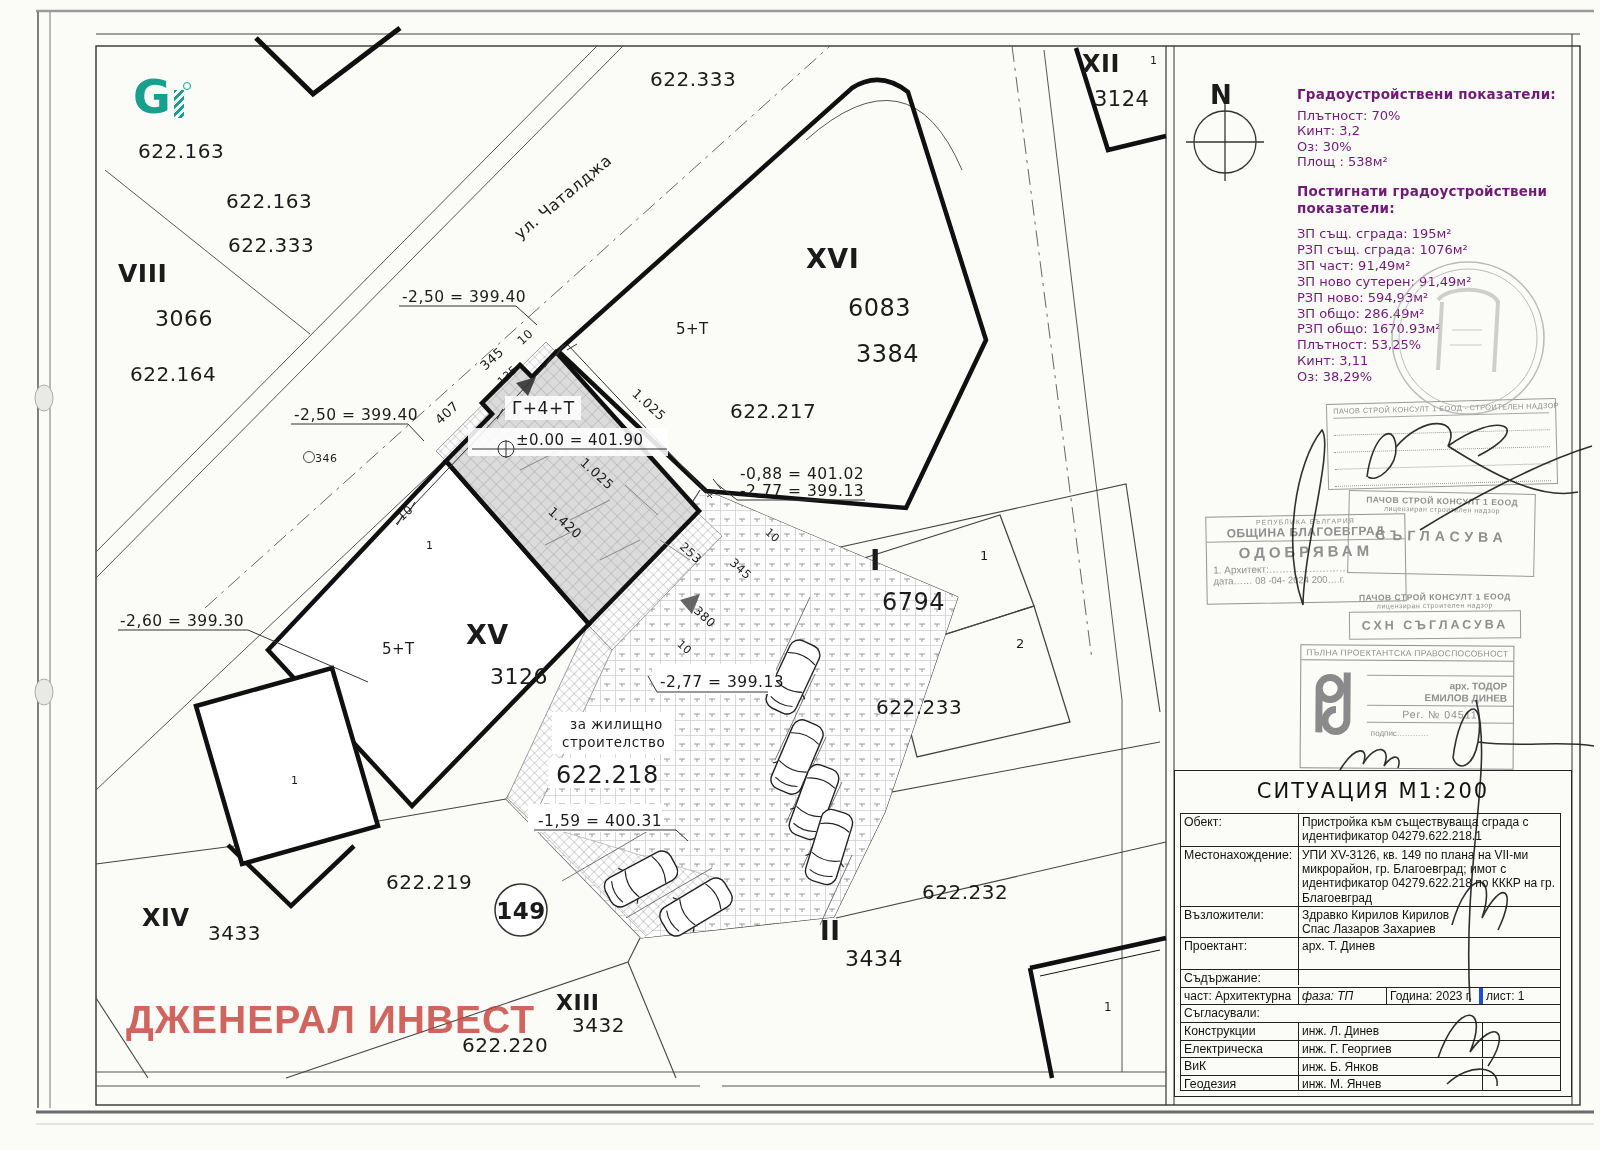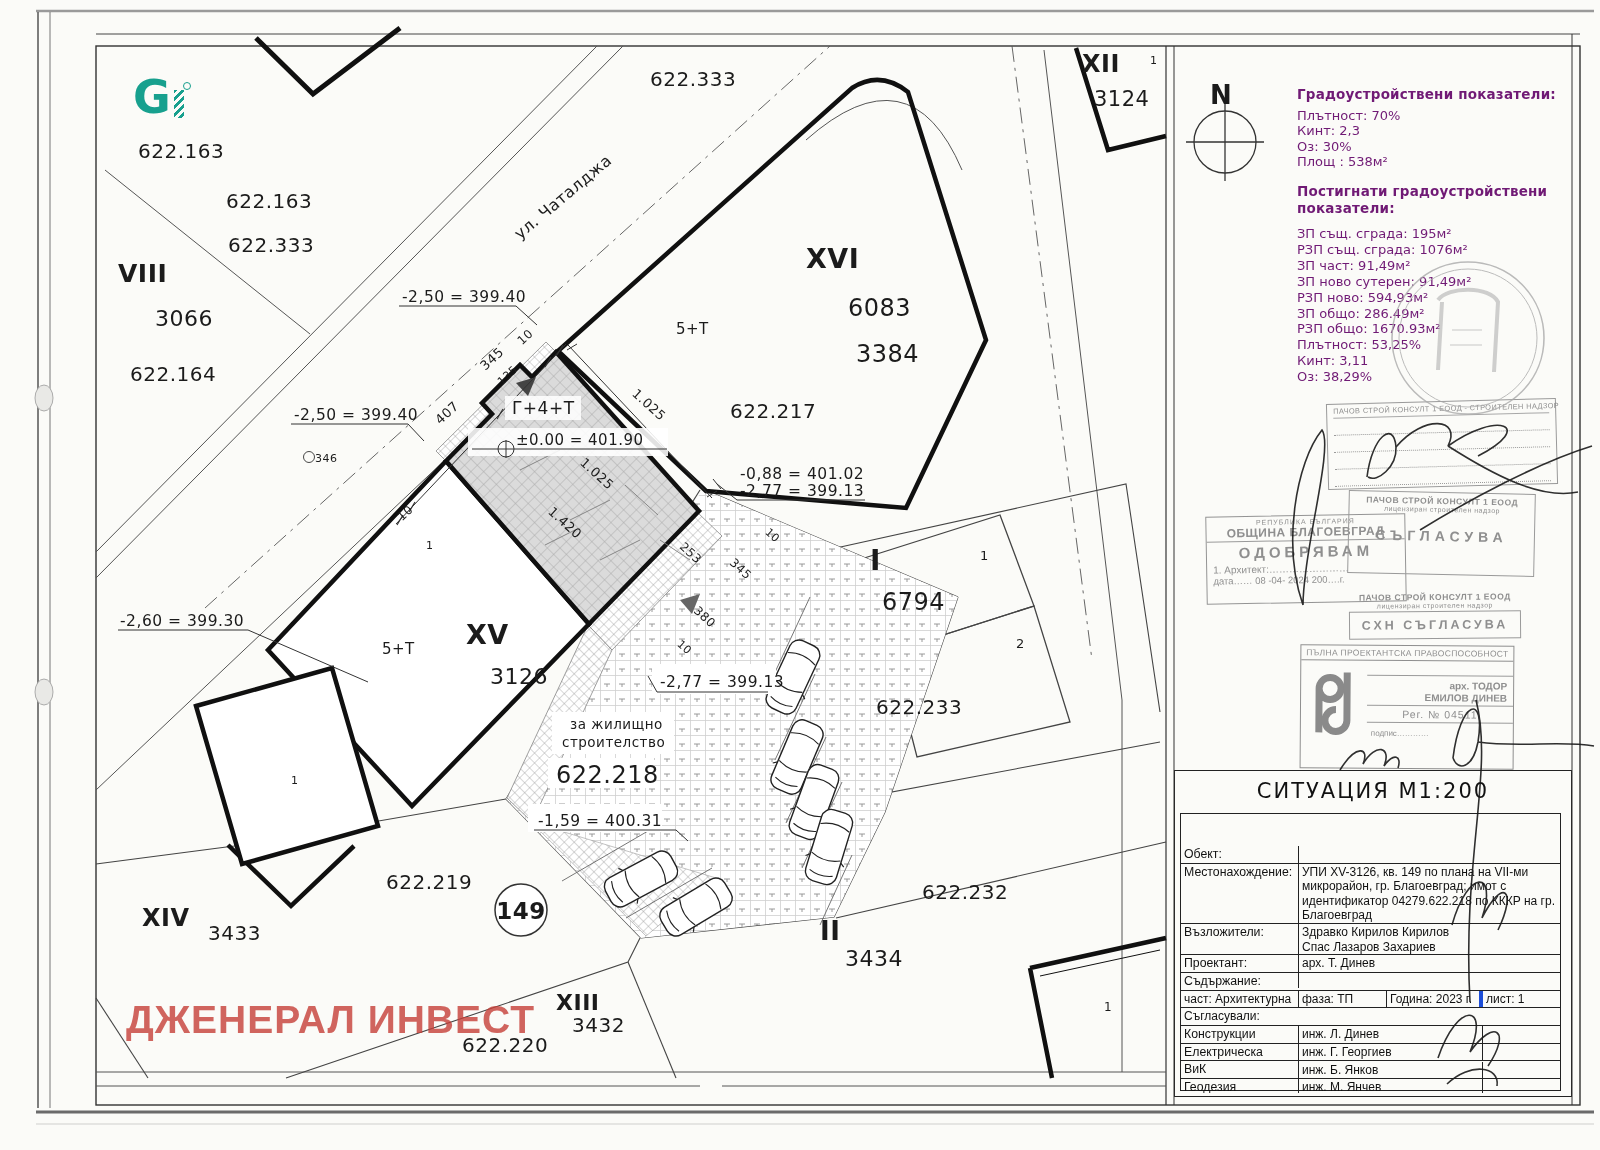--- a/index.html
+++ b/index.html
@@ -50,26 +50,26 @@
   .kab-reg{border-bottom:1px solid #9a9a9a;text-align:center;font-size:10.5px;letter-spacing:1px;padding:2px 0;}
   .kab-sg{font-size:8px;padding:6px 0 0 4px;}
 
   
   #tblock{position:absolute;left:1174px;top:770px;width:398px;height:327px;border:1.6px solid #222;
           box-sizing:border-box;z-index:2;color:#111;font-family:"Liberation Sans",sans-serif;}
   .tb-title{text-align:center;font-size:21px;letter-spacing:2px;margin-top:8px;font-family:"DejaVu Sans",sans-serif;}
   .tb-tbl{position:absolute;left:5px;top:42px;width:381px;height:278px;border:1.6px solid #222;box-sizing:border-box;
           display:flex;flex-direction:column;font-size:12px;line-height:1.2;}
   .tr{display:flex;border-top:1px solid #222;box-sizing:border-box;}
-  .tr:first-child{border-top:none;margin-top:32px;}
+  .tr:first-child{border-top:none;}
   .td{padding:1px 3px;box-sizing:border-box;overflow:hidden;}
   .c1{width:118px;border-right:1px solid #222;font-size:12.3px;}
   .c2{flex:1;}
   .m1{width:118px;border-right:1px solid #222;}
-  .m2{width:88px;border-right:1px solid #222;}
+  .m2{width:88px;border-right:1px solid #222;font-style:italic;}
   .m3{width:96px;border-right:4px solid #1d4ed8;}
   .m4{flex:1;}
   .cv{width:184px;border-right:1px solid #222;}
   .ce{flex:1;}
   .pre{white-space:pre-line;}
 
   
   #wm{position:absolute;left:126px;top:998px;z-index:6;font-size:39px;font-weight:700;letter-spacing:1px;
       color:rgba(198,62,55,.8);font-family:"Liberation Sans",sans-serif;white-space:nowrap;}
 </style>
@@ -81,21 +81,21 @@
   <div class="gi">
     <span class="gi-g">G</span>
     <span class="gi-i">
         <span class="gi-dot"></span>
       </span>
   </div>
 
   <div class="ptxt pt-h" style="left:1297px;top:86px;">Градоустройствени показатели:</div>
   <div class="ptxt" style="left:1297px;top:108px;">
     <div class="pt-l">Плътност: 70%</div>
-    <div class="pt-l">Кинт: 2,3</div>
+    <div class="pt-l">Кинт: 3,2</div>
     <div class="pt-l">Оз: 30%</div>
     <div class="pt-l">Площ : 538м²</div>
   </div>
   <div class="ptxt pt-h" style="left:1297px;top:183px;line-height:17px;">
     <div>Постигнати градоустройствени</div>
     <div>показатели:</div>
   </div>
   <div class="ptxt" style="left:1297px;top:226px;">
     <div class="pt-l2">ЗП същ. сграда: 195м²</div>
     <div class="pt-l2">РЗП същ. сграда: 1076м²</div>
@@ -154,20 +154,21 @@
         <div class="kab-sg">подпис…………</div>
       </div>
     </div>
   </div>
 
   <div id="tblock">
     <div class="tb-title">СИТУАЦИЯ М1:200</div>
     <div class="tb-tbl">
       <div class="tr" style="height:34px;">
         <div class="td c1">Обект:</div>
+        <div class="td c2">Пристройка към съществуваща сграда с идентификатор 04279.622.218.1</div>
       </div>
       <div class="tr" style="height:65px;">
         <div class="td c1">Местонахождение:</div>
         <div class="td c2">УПИ XV-3126, кв. 149 по плана на VII-ми микрорайон, гр. Благоевград; имот с идентификатор 04279.622.218 по КККР на гр. Благоевград</div>
       </div>
       <div class="tr" style="height:31px;">
         <div class="td c1">Възложители:</div>
         <div class="td c2 pre">Здравко Кирилов Кирилов
 Спас Лазаров Захариев</div>
       </div>

